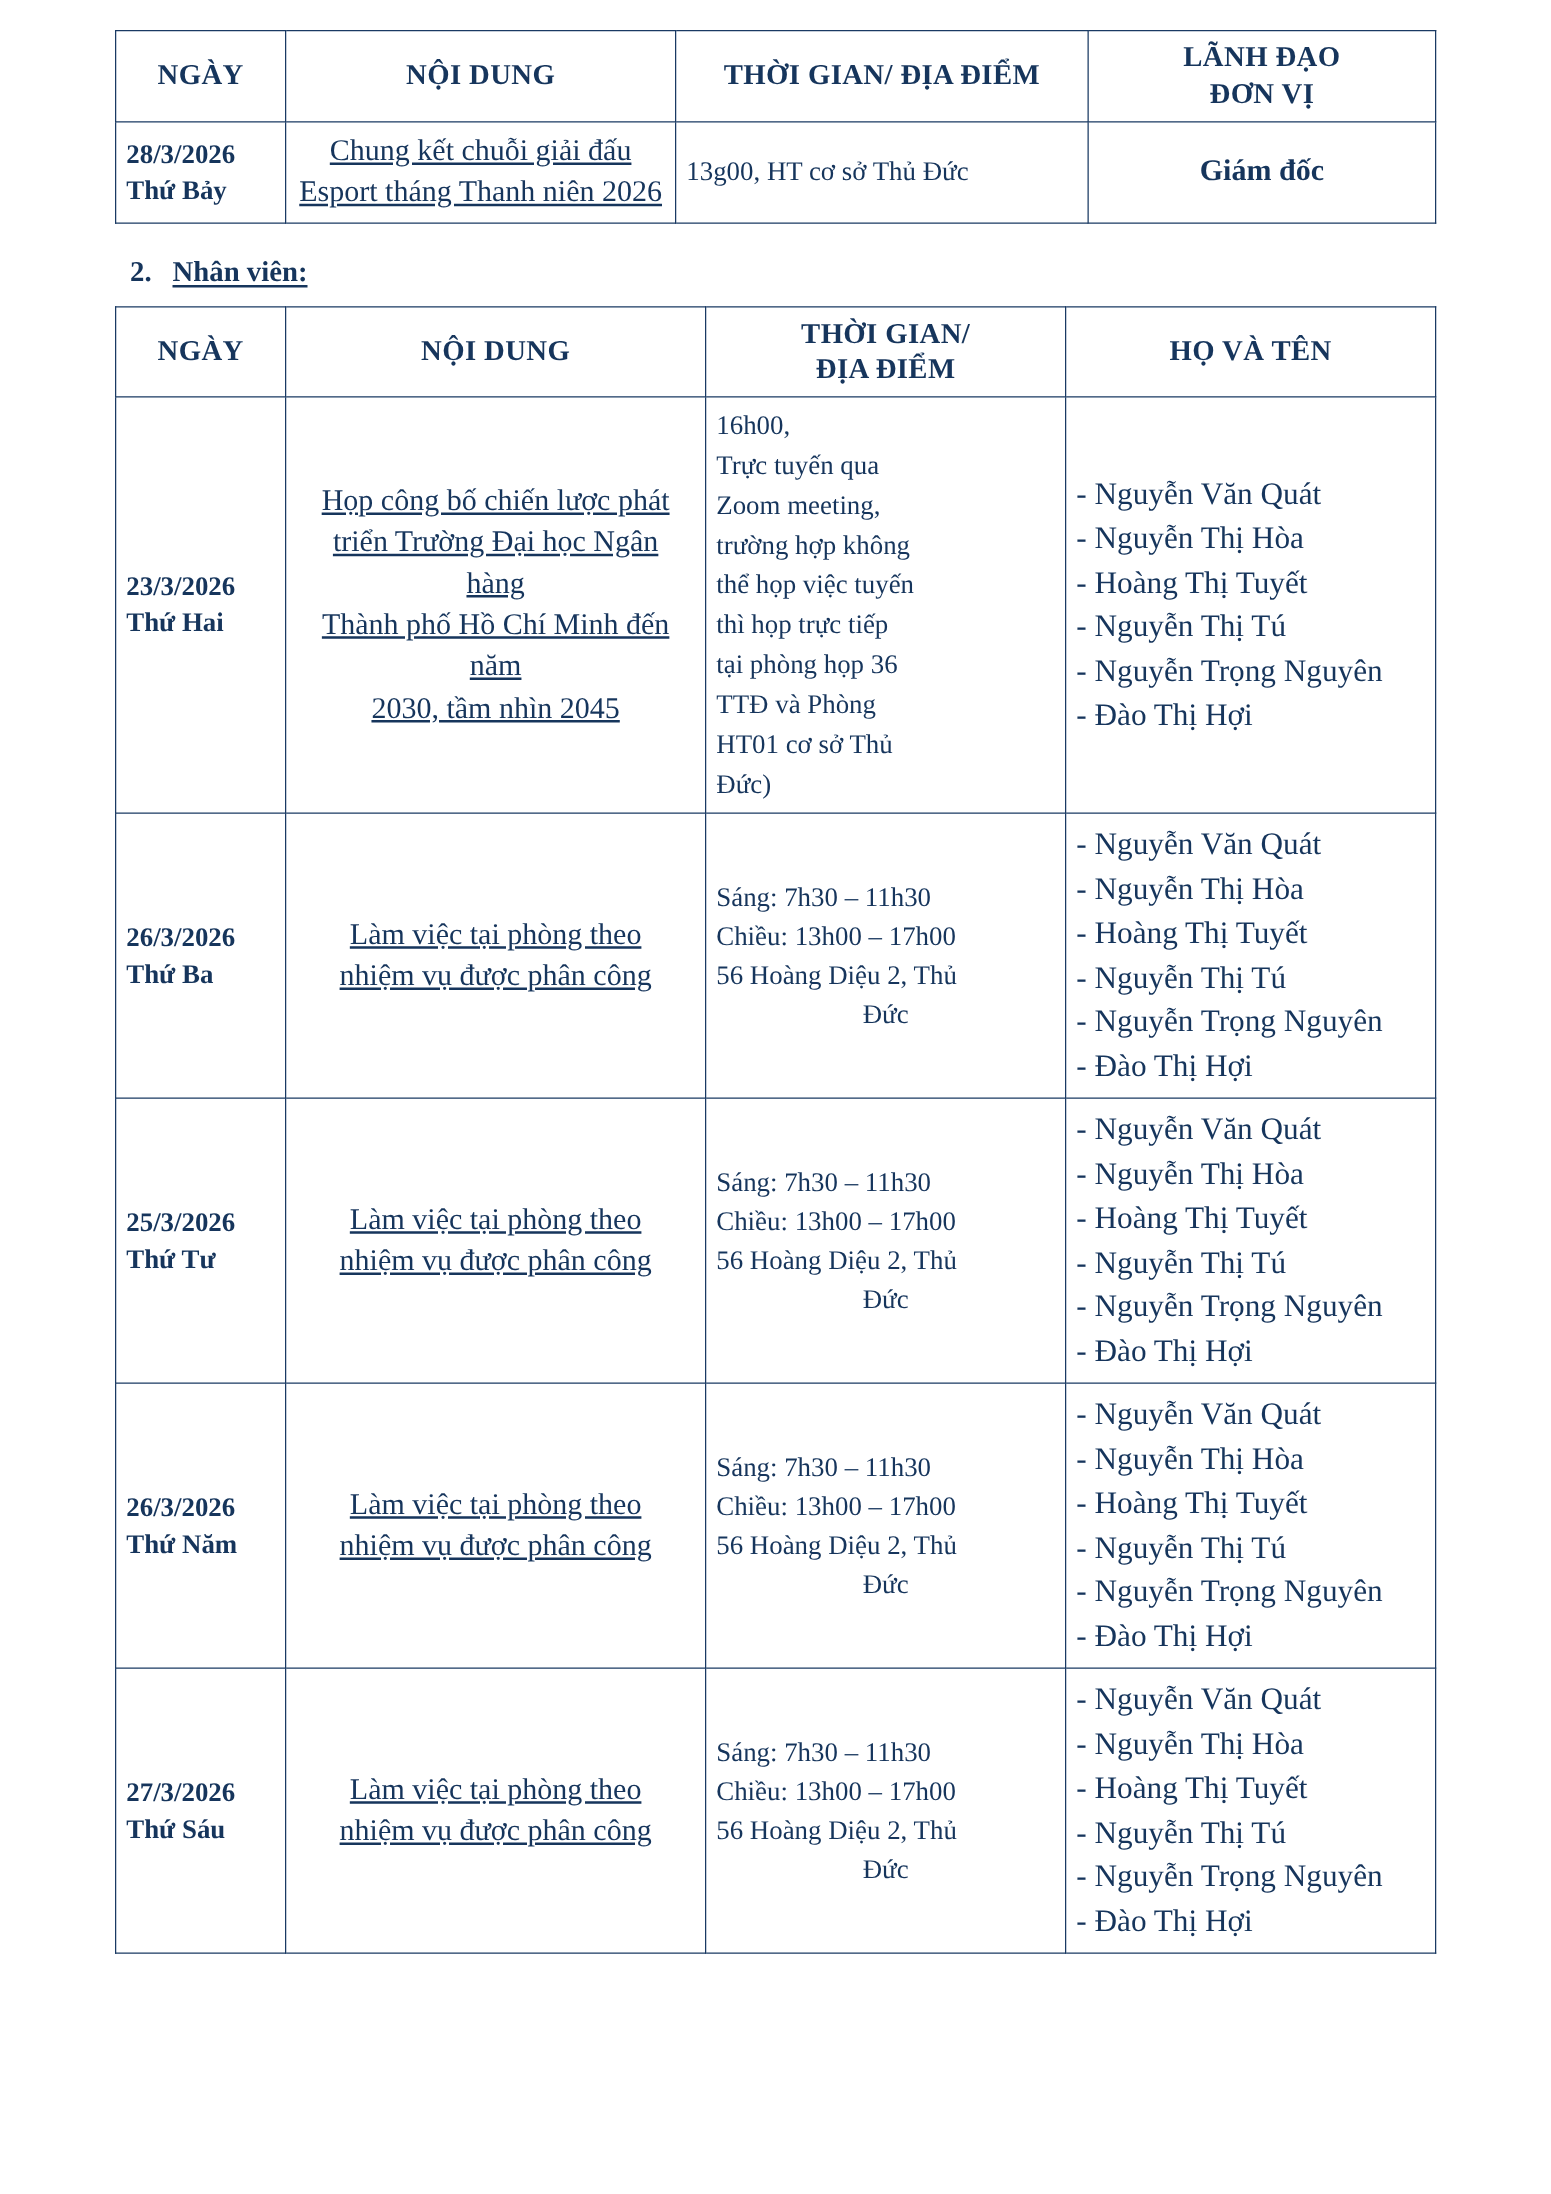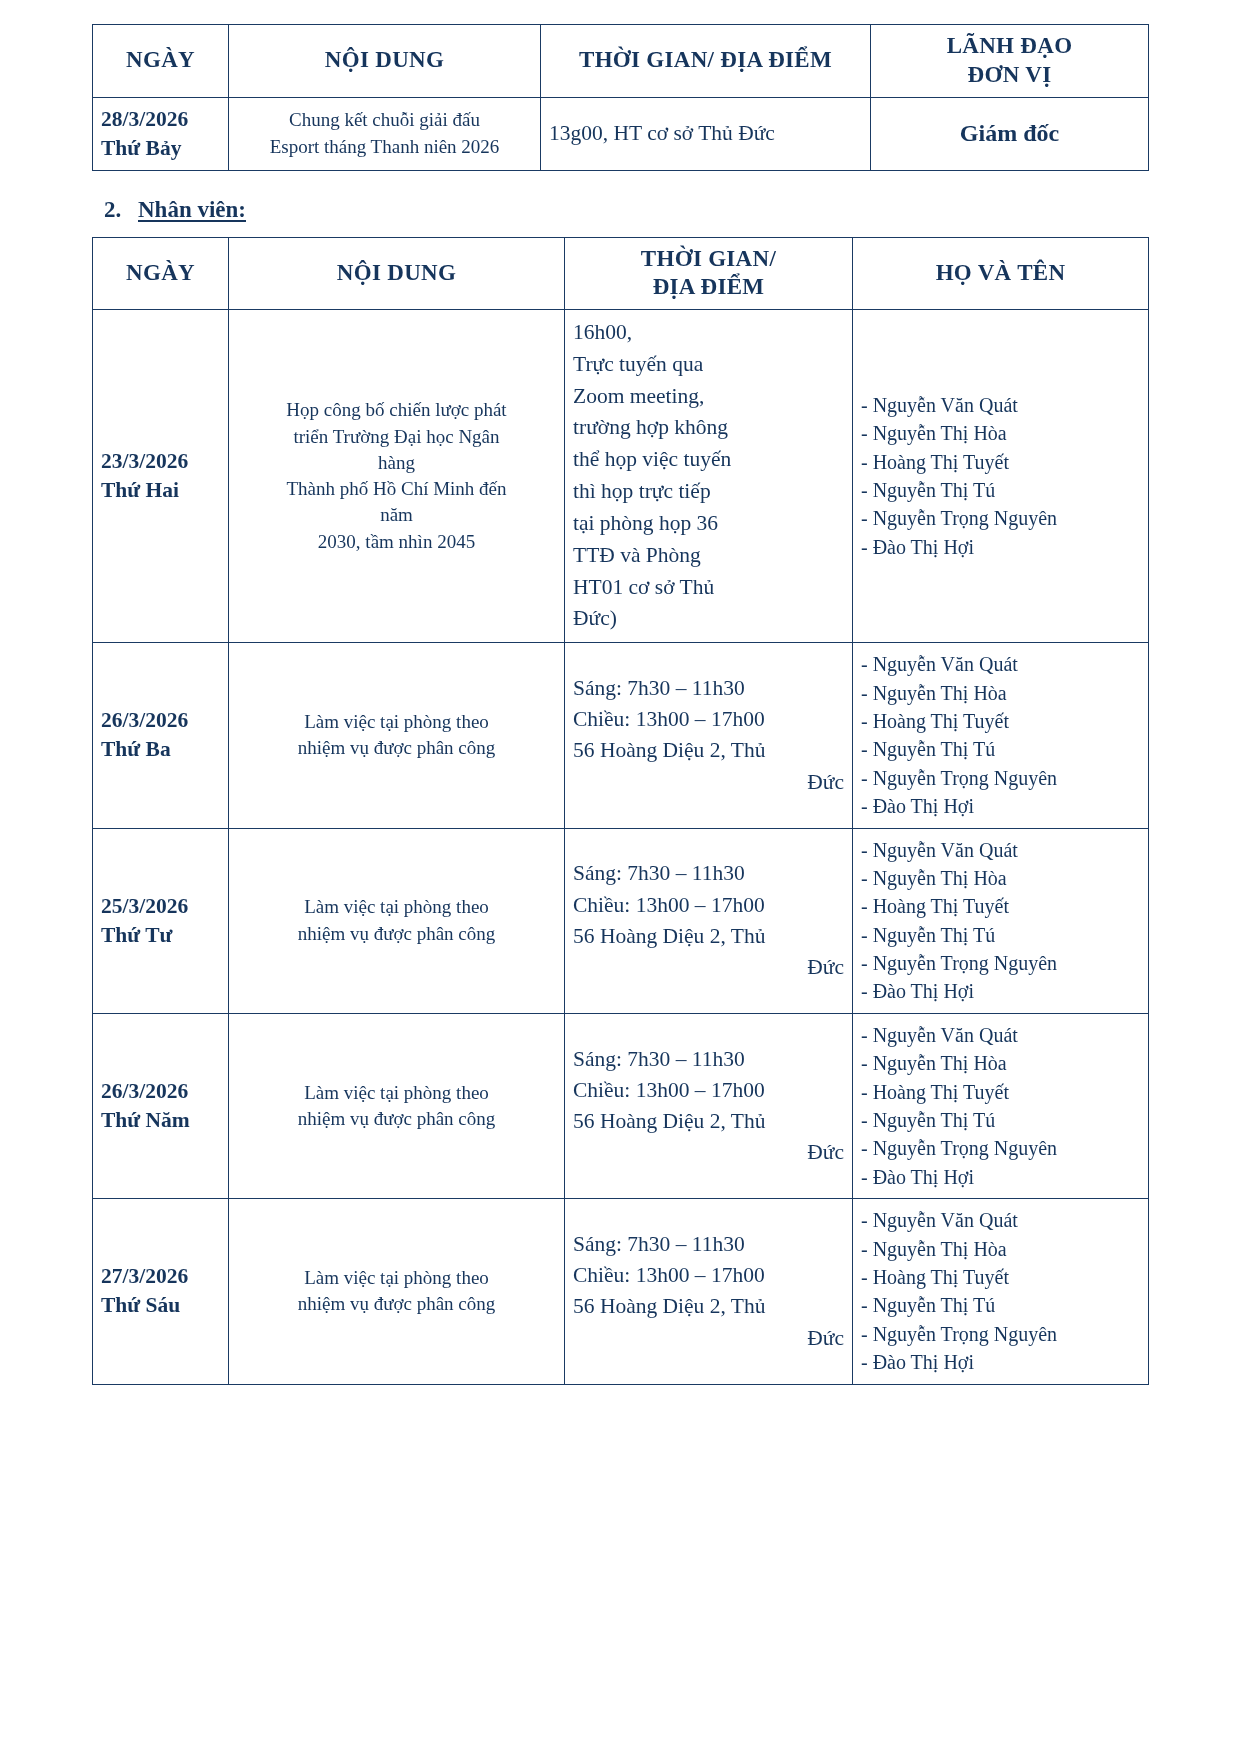--- a/index.html
+++ b/index.html
@@ -44,50 +44,51 @@
     line-height: 1.25;
     padding: 14px 6px;
   }
   .c-date {
     font-weight: bold;
     font-size: 21.5px;
     line-height: 1.35;
   }
   .c-content {
     text-align: center;
-    font-size: 19px;
+    font-size: 24px;
     line-height: 1.38;
+    text-decoration: underline;
   }
   .c-time {
     font-size: 21.5px;
     line-height: 1.48;
   }
   .c-lead {
     text-align: center;
     font-size: 24px;
     line-height: 1.4;
     font-weight: bold;
   }
   .c-names {
     text-align: left;
-    font-size: 20px;
+    font-size: 25px;
     line-height: 1.42;
     padding-left: 14px;
   }
   .c-names div {
     white-space: nowrap;
   }
   .time-left {
     text-align: left;
     font-size: 21.5px;
     line-height: 1.45;
     padding-left: 14px;
   }
   .time-left .last {
-    text-align: right;
+    text-align: center;
     padding-left: 0;
   }
 
   
   .t1 col.c1 { width: 136px; }
   .t1 col.c2 { width: 312px; }
   .t1 col.c3 { width: 330px; }
   .t1 col.c4 { width: 278px; }
 
   

